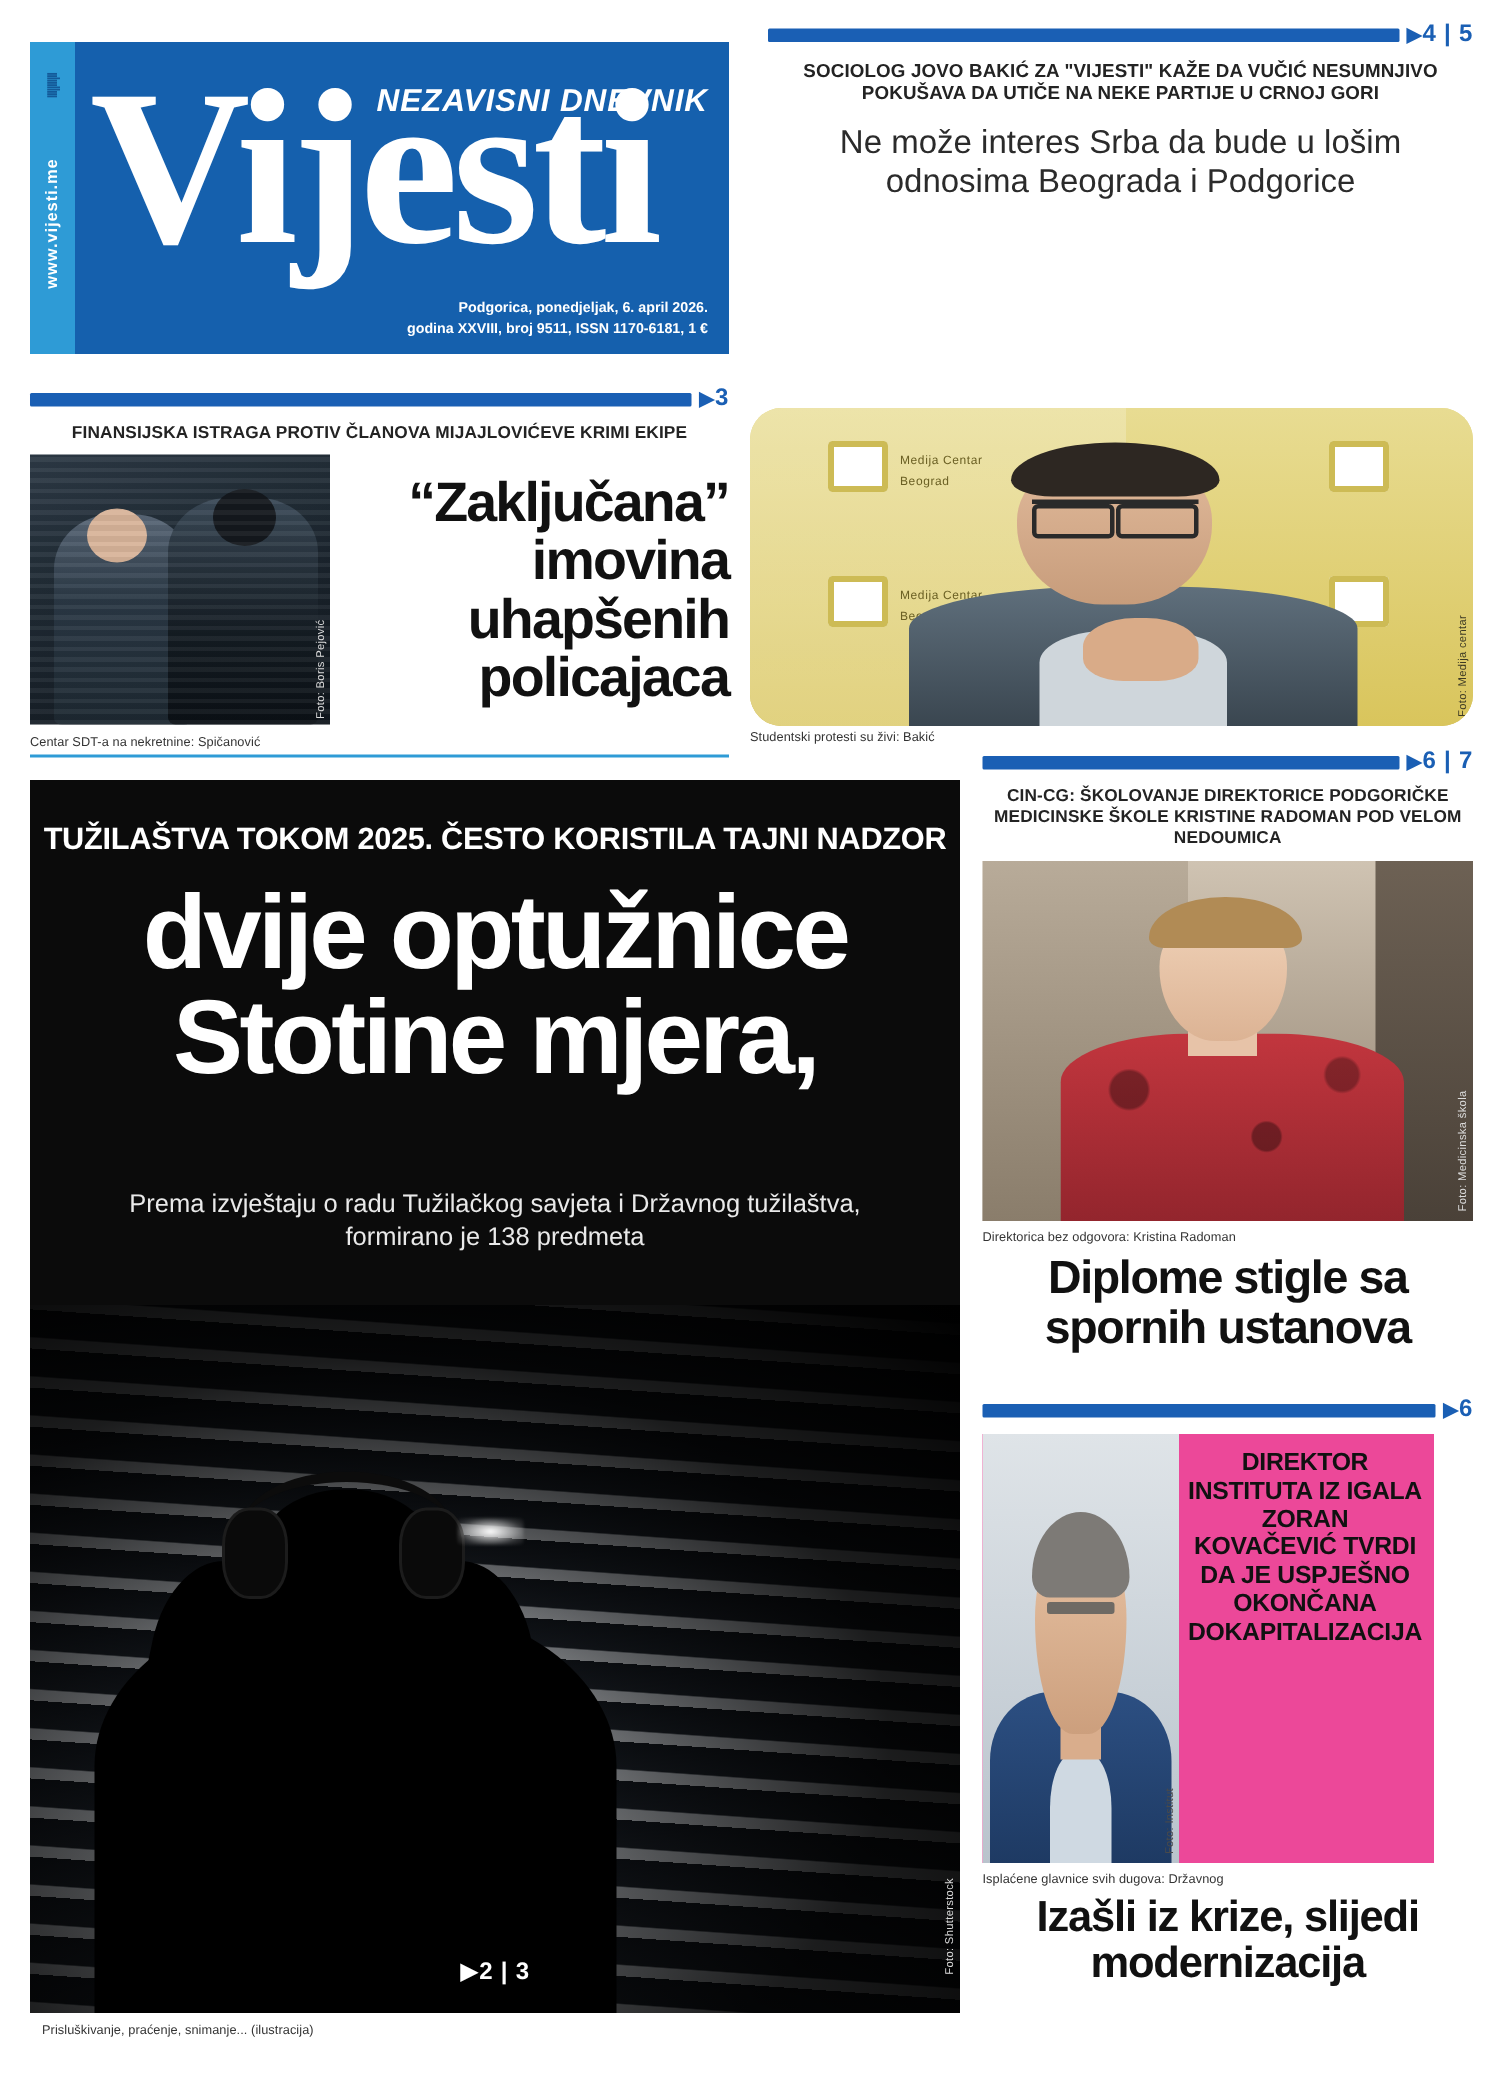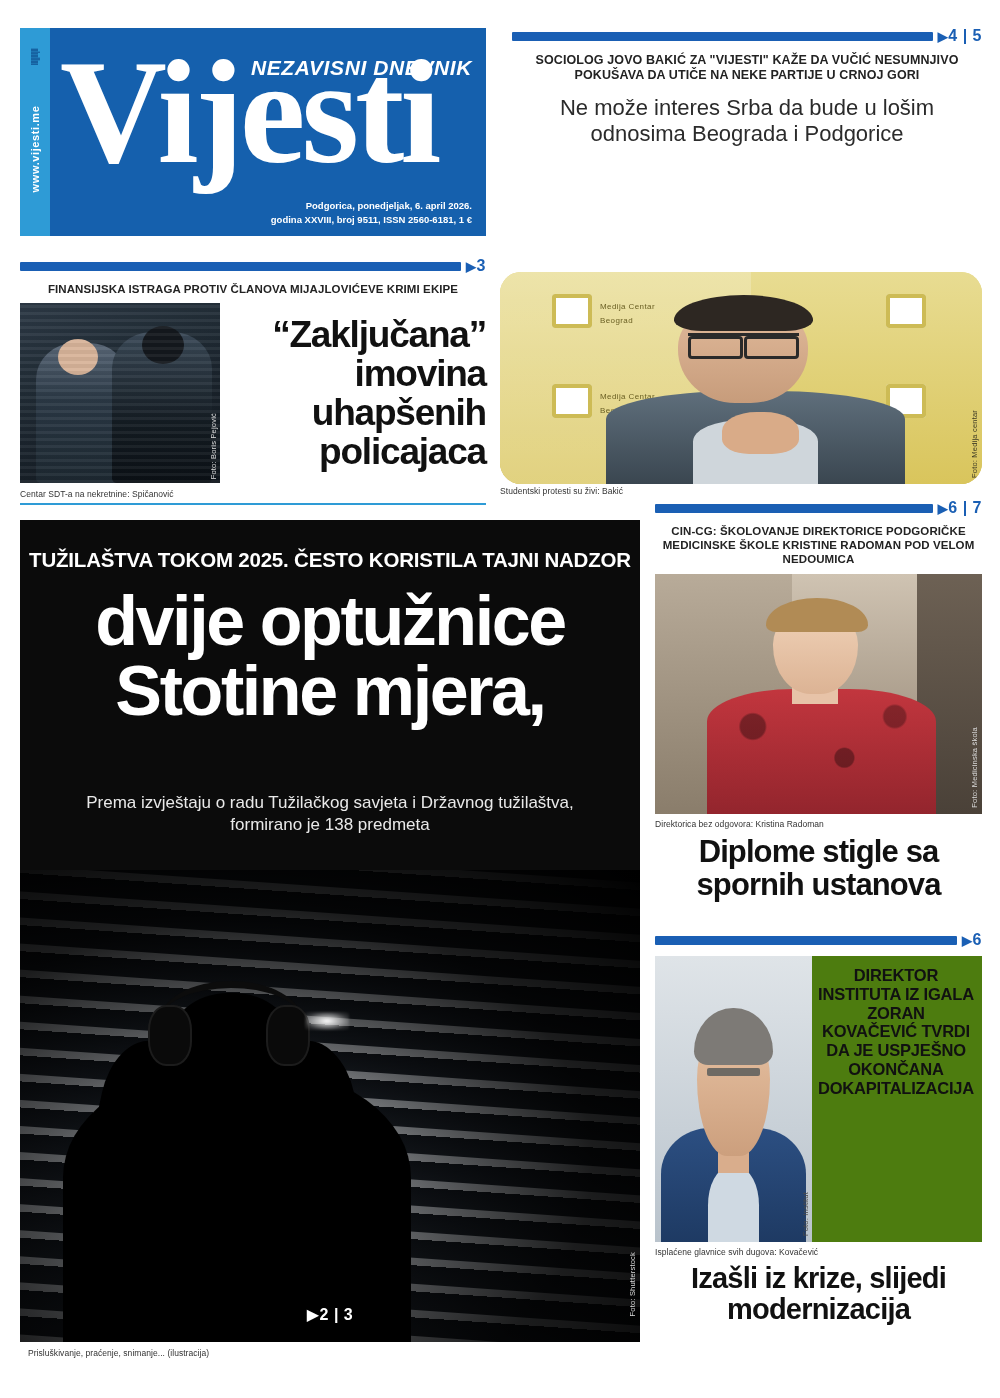--- a/index.html
+++ b/index.html
@@ -68,21 +68,21 @@
     font-family:"Liberation Serif","DejaVu Serif",serif;
     font-weight:bold;font-size:148px;line-height:1;letter-spacing:-4px;
   }
   #masthead .issue{
     position:absolute;right:14px;bottom:9px;color:#fff;text-align:right;
     font-size:9.5px;line-height:1.45;font-weight:600;margin-top:20px;
   }
   #masthead .issue .price{font-weight:bold;}
 
   
-  #topright{left:512px;top:28px;width:470px;}
+  #topright{left:512px;top:15px;width:470px;}
   #topright .kicker{margin-top:9px;}
   #topright .headline{font-size:42px;margin-top:11px;}
   #topright .deck{margin-top:11px;}
 
   
   #leftpkg{left:20px;top:258px;width:466px;}
   #leftpkg .kicker{margin-top:8px;font-size:11.5px;}
   #leftpkg .body{display:flex;margin-top:7px;height:180px;}
   #leftpkg .photo{width:200px;height:180px;}
   #leftpkg .txt{
@@ -117,21 +117,21 @@
   #maincap{left:28px;top:1348px;width:430px;}
 
   
   #rcol{left:655px;top:500px;width:327px;}
   #rcol .kicker{margin-top:8px;font-size:11.5px;}
   #rcol .photo1{margin-top:8px;width:327px;height:240px;}
   #rcol .cap1{margin-top:5px;}
   #rcol .headline2{font-size:31px;margin-top:7px;line-height:1.06;letter-spacing:-.9px;}
 
   #rbox{left:655px;top:932px;width:327px;}
-  #rbox .panel{margin-top:8px;width:327px;height:286px;display:flex;background:#4d7c0f;overflow:hidden;}
+  #rbox .panel{margin-top:8px;width:301px;height:286px;display:flex;background:#ec4899;overflow:hidden;}
   #rbox .panel .ph{width:160px;position:relative;overflow:hidden;}
   #rbox .panel .tx{
     flex:1;padding:10px 8px 0 6px;text-align:center;color:#111;
     font-weight:bold;font-size:16.5px;line-height:1.14;letter-spacing:-.2px;
   }
   #rbox .cap2{margin-top:5px;}
   #rbox .headline3{font-size:29px;margin-top:6px;line-height:1.07;letter-spacing:-.8px;}
 
   
   .ph-arrest{background:linear-gradient(160deg,#2d3a46 0%,#1b252e 55%,#10161c 100%);}
@@ -325,21 +325,21 @@
 
   <div class="abs" id="masthead">
     <div class="spine">
       <div class="barcodeish">lll||lll|ll</div>
       <div class="url">www.vijesti.me</div>
     </div>
     <div class="tagline">NEZAVISNI DNEVNIK</div>
     <div class="wordmark">Vijesti</div>
     <div class="issue">
       <div>Podgorica, ponedjeljak, 6. april 2026.</div>
-      <div><span>godina XXVIII, broj 9511, ISSN 2560-6181, </span><span class="price">1 €</span></div>
+      <div><span>godina XXVIII, broj 9511, ISSN 1170-6181, </span><span class="price">1 €</span></div>
     </div>
   </div>
 
   <div class="abs" id="topright">
     <div class="rule-wrap">
       <div class="rule"></div>
       <div class="pagenum"><span class="tri">▶</span><span>4 | 5</span></div>
     </div>
     <div class="kicker">SOCIOLOG JOVO BAKIĆ ZA "VIJESTI" KAŽE DA VUČIĆ NESUMNJIVO POKUŠAVA DA UTIČE NA NEKE PARTIJE U CRNOJ GORI</div>
     <div class="deck">Ne može interes Srba da bude u lošim odnosima Beograda i Podgorice</div>
@@ -448,17 +448,17 @@
         <div class="torso"></div>
         <div class="shirt"></div>
         <div class="neck"></div>
         <div class="head"></div>
         <div class="hair"></div>
         <div class="brow"></div>
         <div class="credit abs" style="right:2px;bottom:6px;color:#4a4a4a;">Foto: Institut</div>
       </div>
       <div class="tx">DIREKTOR INSTITUTA IZ IGALA ZORAN KOVAČEVIĆ TVRDI DA JE USPJEŠNO OKONČANA DOKAPITALIZACIJA</div>
     </div>
-    <div class="cap cap2">Isplaćene glavnice svih dugova: Kovačević</div>
+    <div class="cap cap2">Isplaćene glavnice svih dugova: Državnog</div>
     <div class="headline headline3">Izašli iz krize, slijedi modernizacija</div>
   </div>
 
 </div>
 
 </body></html>

